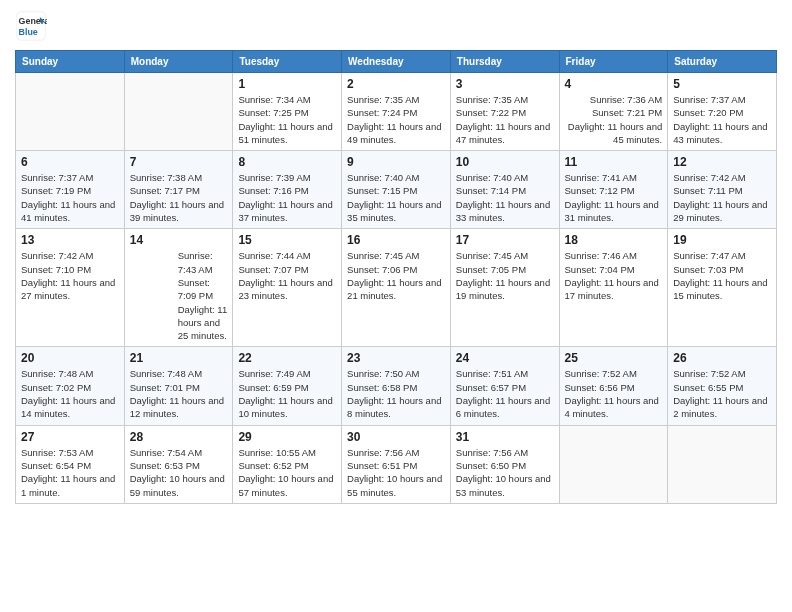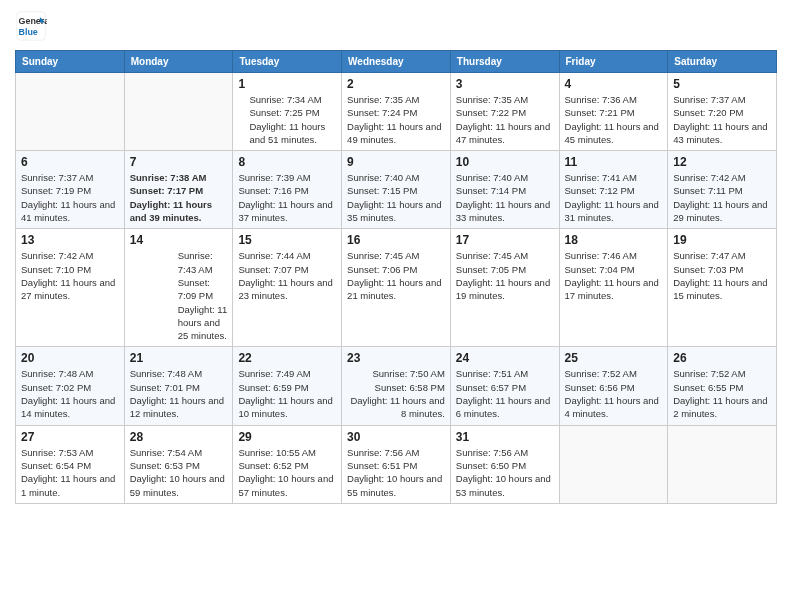--- a/index.html
+++ b/index.html
@@ -127,59 +127,59 @@
         <th>Friday</th>
         <th>Saturday</th>
       </tr>
   </thead>
   <tbody id="calendar-body">
   <tr>
         <td class="empty-cell"></td>
         <td class="empty-cell"></td>
         <td>
           <span class="day-number">1</span>
-          <div class="day-info" style="white-space: pre-line; margin-left: 11px;">Sunrise: 7:34 AM
+          <div class="day-info" style="white-space: pre-line;">Sunrise: 7:34 AM
 Sunset: 7:25 PM
 Daylight: 11 hours and 51 minutes.</div>
         </td>
         <td>
           <span class="day-number">2</span>
           <div class="day-info" style="white-space: pre-line;">Sunrise: 7:35 AM
 Sunset: 7:24 PM
 Daylight: 11 hours and 49 minutes.</div>
         </td>
         <td>
           <span class="day-number">3</span>
           <div class="day-info" style="white-space: pre-line;">Sunrise: 7:35 AM
 Sunset: 7:22 PM
 Daylight: 11 hours and 47 minutes.</div>
         </td>
         <td>
           <span class="day-number">4</span>
-          <div class="day-info" style="white-space: pre-line;">Sunrise: 7:36 AM
+          <div class="day-info" style="white-space: pre-line; text-align: right;">Sunrise: 7:36 AM
 Sunset: 7:21 PM
 Daylight: 11 hours and 45 minutes.</div>
         </td>
         <td>
           <span class="day-number">5</span>
           <div class="day-info" style="white-space: pre-line;">Sunrise: 7:37 AM
 Sunset: 7:20 PM
 Daylight: 11 hours and 43 minutes.</div>
         </td>
       </tr>
       <tr>
         <td>
           <span class="day-number">6</span>
           <div class="day-info" style="white-space: pre-line;">Sunrise: 7:37 AM
 Sunset: 7:19 PM
 Daylight: 11 hours and 41 minutes.</div>
         </td>
         <td>
           <span class="day-number">7</span>
-          <div class="day-info" style="white-space: pre-line; font-weight: bold;">Sunrise: 7:38 AM
+          <div class="day-info" style="white-space: pre-line;">Sunrise: 7:38 AM
 Sunset: 7:17 PM
 Daylight: 11 hours and 39 minutes.</div>
         </td>
         <td>
           <span class="day-number">8</span>
           <div class="day-info" style="white-space: pre-line;">Sunrise: 7:39 AM
 Sunset: 7:16 PM
 Daylight: 11 hours and 37 minutes.</div>
         </td>
         <td>
@@ -265,21 +265,21 @@
 Daylight: 11 hours and 12 minutes.</div>
         </td>
         <td>
           <span class="day-number">22</span>
           <div class="day-info" style="white-space: pre-line;">Sunrise: 7:49 AM
 Sunset: 6:59 PM
 Daylight: 11 hours and 10 minutes.</div>
         </td>
         <td>
           <span class="day-number">23</span>
-          <div class="day-info" style="white-space: pre-line; text-align: right;">Sunrise: 7:50 AM
+          <div class="day-info" style="white-space: pre-line;">Sunrise: 7:50 AM
 Sunset: 6:58 PM
 Daylight: 11 hours and 8 minutes.</div>
         </td>
         <td>
           <span class="day-number">24</span>
           <div class="day-info" style="white-space: pre-line;">Sunrise: 7:51 AM
 Sunset: 6:57 PM
 Daylight: 11 hours and 6 minutes.</div>
         </td>
         <td>

